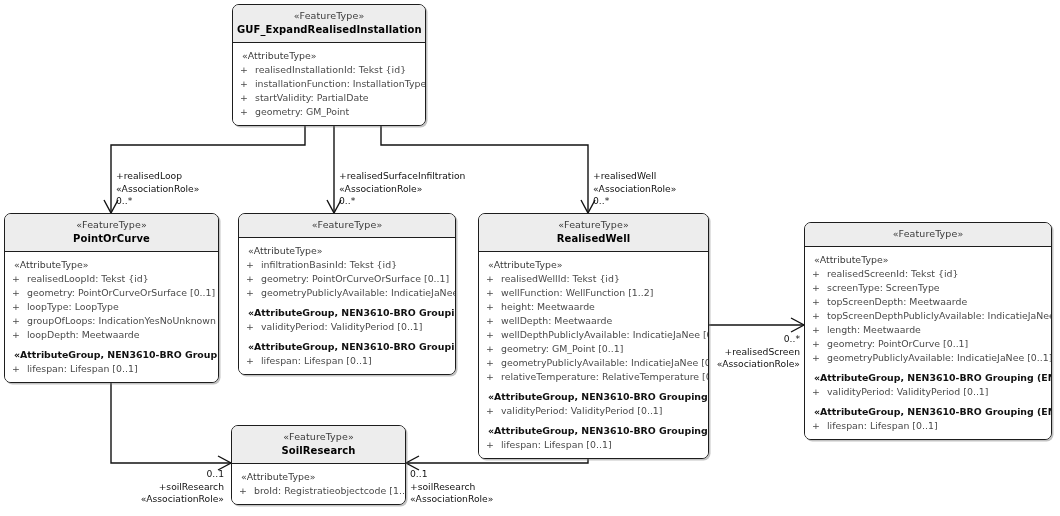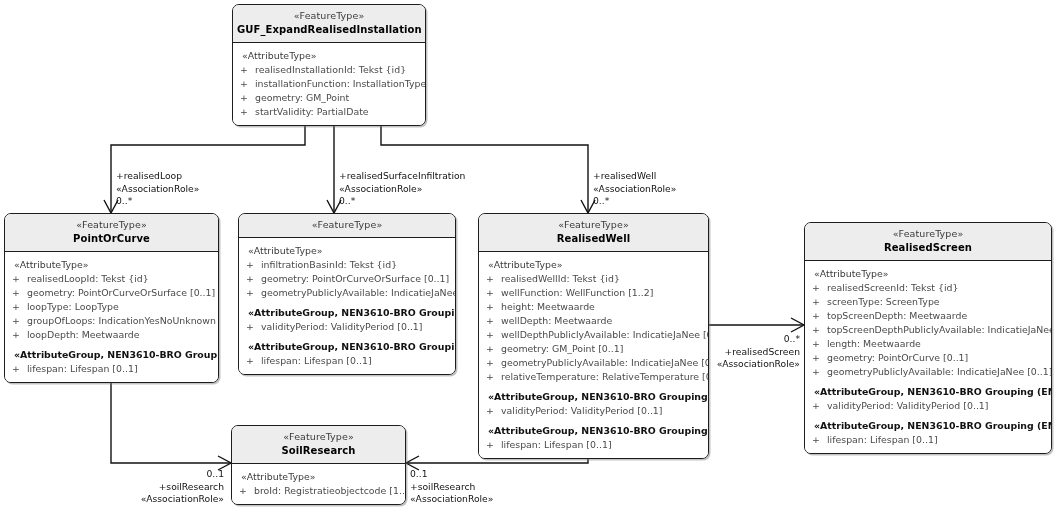--- a/index.html
+++ b/index.html
@@ -131,22 +131,22 @@
 
   <div class="uml" style="left:232px;top:4px;width:194px;">
     <div class="hdr">
       <span class="stereo">«FeatureType»</span>
       <span class="cname">GUF_ExpandRealisedInstallation</span>
     </div>
     <div class="body">
       <div class="grp plain">«AttributeType»</div>
       <div class="attr"><span class="vis">+</span><span>realisedInstallationId: Tekst {id}</span></div>
       <div class="attr"><span class="vis">+</span><span>installationFunction: InstallationType</span></div>
+      <div class="attr"><span class="vis">+</span><span>startValidity: PartialDate</span></div>
       <div class="attr"><span class="vis">+</span><span>geometry: GM_Point</span></div>
-      <div class="attr"><span class="vis">+</span><span>startValidity: PartialDate</span></div>
     </div>
   </div>
 
   <div class="uml" style="left:4px;top:213px;width:215px;">
     <div class="hdr">
       <span class="stereo">«FeatureType»</span>
       <span class="cname">PointOrCurve</span>
     </div>
     <div class="body">
       <div class="grp plain">«AttributeType»</div>
@@ -199,21 +199,20 @@
       <div class="attr"><span class="vis">+</span><span>validityPeriod: ValidityPeriod [0..1]</span></div>
       <div class="spacer"></div>
       <div class="grp">«AttributeGroup, NEN3610-BRO Grouping (EN)::…</div>
       <div class="attr"><span class="vis">+</span><span>lifespan: Lifespan [0..1]</span></div>
     </div>
   </div>
 
   <div class="uml" style="left:804px;top:222px;width:248px;">
     <div class="hdr">
       <span class="stereo">«FeatureType»</span>
-      <span class="cname">RealisedScreen</span>
     </div>
     <div class="body">
       <div class="grp plain">«AttributeType»</div>
       <div class="attr"><span class="vis">+</span><span>realisedScreenId: Tekst {id}</span></div>
       <div class="attr"><span class="vis">+</span><span>screenType: ScreenType</span></div>
       <div class="attr"><span class="vis">+</span><span>topScreenDepth: Meetwaarde</span></div>
       <div class="attr"><span class="vis">+</span><span>topScreenDepthPubliclyAvailable: IndicatieJaNee [0..1]</span></div>
       <div class="attr"><span class="vis">+</span><span>length: Meetwaarde</span></div>
       <div class="attr"><span class="vis">+</span><span>geometry: PointOrCurve [0..1]</span></div>
       <div class="attr"><span class="vis">+</span><span>geometryPubliclyAvailable: IndicatieJaNee [0..1]</span></div>

